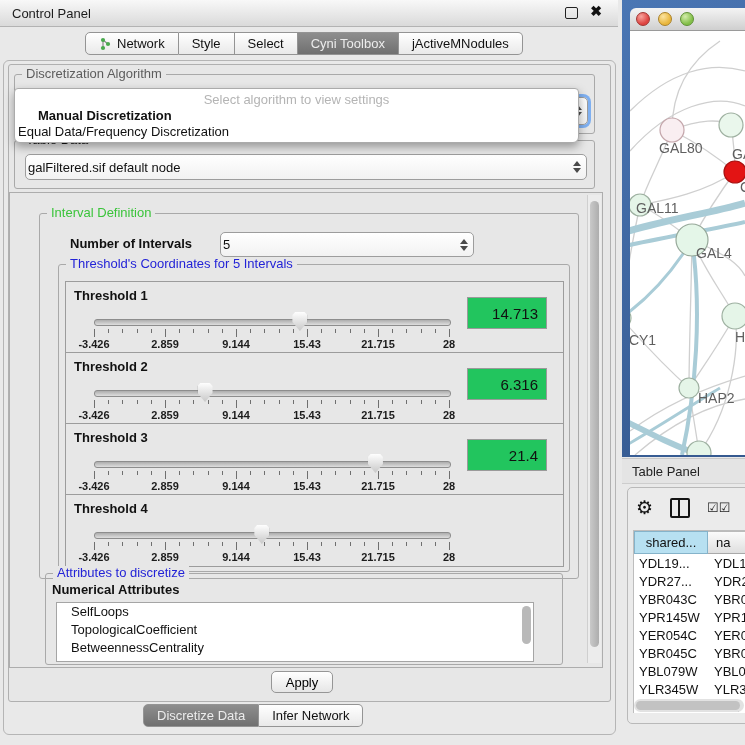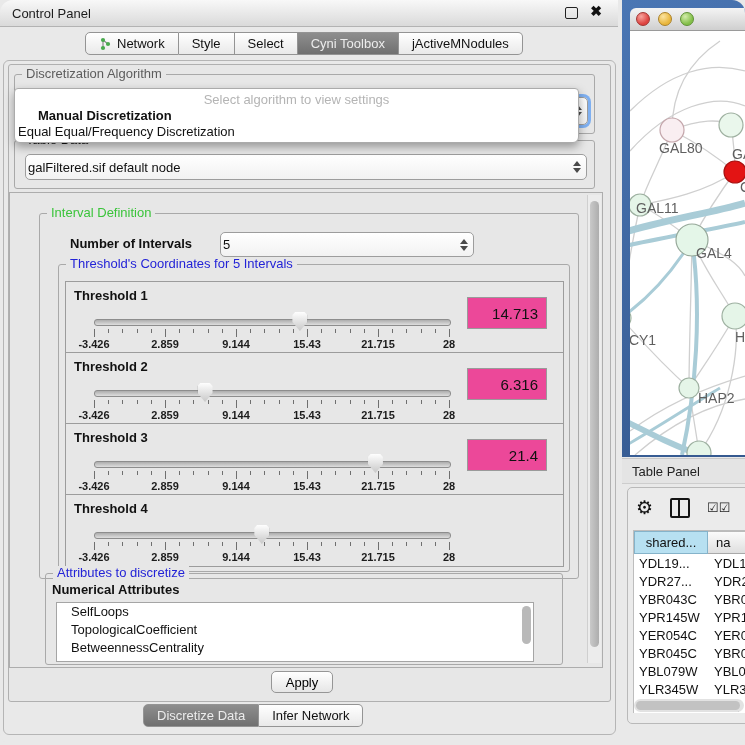--- a/index.html
+++ b/index.html
@@ -1,17 +1,17 @@
 <!DOCTYPE html>
 <html><head>
 <meta charset="utf-8">
 <style>
   html,body{margin:0;padding:0;}
   body{font-family:"Liberation Sans",sans-serif;background:#e9e9e9;}
-  #stage{position:relative;width:745px;height:745px;background:#e9e9e9;overflow:hidden;font-size:13px;color:#111;border-radius:13px;}
+  #stage{position:relative;width:745px;height:745px;background:#e9e9e9;overflow:hidden;font-size:13px;color:#111;}
   .abs{position:absolute;}
 
   
   .titlebar{left:0;top:0;width:618px;height:26px;background:linear-gradient(#f8f8f8,#dadada);border-bottom:1px solid #b3b3b3;display:flex;align-items:center;}
   .titlebar .t{margin-left:12px;color:#1c1c1c;}
   .float-ico{position:absolute;right:40px;top:7px;width:11px;height:10px;border:1.5px solid #222;border-radius:2px;}
   .close-ico{position:absolute;right:16px;top:3px;font-size:14px;font-weight:bold;color:#111;}
 
   .tabrow{display:flex;height:23px;}
   .tab{display:flex;align-items:center;padding:0 13px;background:linear-gradient(#ffffff,#e9e9e9);border:1px solid #949494;border-left:none;color:#111;white-space:nowrap;}
@@ -49,21 +49,21 @@
   .nlabel{font-weight:bold;}
 
   .tbox{position:absolute;left:6px;width:497px;height:71px;border:1px solid #9c9c9c;background:#e7e7e7;}
   .tbox .tl{position:absolute;left:8px;top:6px;font-weight:bold;}
   .track{position:absolute;left:28px;top:37px;width:355px;height:5px;background:linear-gradient(#adadad,#dedede);border:1px solid #8d8d8d;border-radius:3px;}
   .handle{position:absolute;top:-8px;width:15px;height:19px;background:linear-gradient(#fefefe,#c8c8c8);clip-path:polygon(18% 0,82% 0,100% 16%,100% 52%,50% 100%,0 52%,0 16%);filter:drop-shadow(0 0 1px #7a7a7a);}
   .ticks{position:absolute;left:28px;top:47px;width:356px;height:9px;}
   .ticks i{position:absolute;top:0;width:1px;background:#6f6f6f;}
   .slabels{position:absolute;left:28px;top:56px;width:356px;height:12px;font-size:11px;color:#1c1c1c;}
   .slabels b{position:absolute;transform:translateX(-50%);font-weight:bold;white-space:nowrap;}
-  .vfield{position:absolute;left:401px;top:15px;width:80px;height:32px;background:#ec4899;border:1px solid #9a9a9a;font-size:15px;display:flex;align-items:center;justify-content:flex-end;padding-right:8px;box-sizing:border-box;}
+  .vfield{position:absolute;left:401px;top:15px;width:80px;height:32px;background:#22c55e;border:1px solid #9a9a9a;font-size:15px;display:flex;align-items:center;justify-content:flex-end;padding-right:8px;box-sizing:border-box;}
 
   .attrlist{position:absolute;background:#fff;border:1px solid #a5a5a5;overflow:hidden;}
   .attrlist .row{padding-left:14px;line-height:18px;white-space:nowrap;}
   .attrlist .sb{position:absolute;right:2px;top:3px;width:9px;height:38px;background:#b9b9b9;border-radius:5px;}
 
   .pushbtn{position:absolute;background:linear-gradient(#ffffff,#e6e6e6);border:1px solid #969696;border-radius:5px;text-align:center;}
 
   
   .netframe{left:622px;top:0;width:123px;height:457px;background:linear-gradient(145deg,#4a76b4,#35598f);}
   .nettitle{left:630px;top:8px;width:115px;height:23px;background:linear-gradient(#f4f4f4,#cfcfcf);border-bottom:1px solid #9a9a9a;border-radius:6px 0 0 0;display:flex;align-items:center;padding-left:6px;gap:8px;box-sizing:border-box;}
@@ -138,21 +138,21 @@
           <i class="up"></i>
           <i class="dn"></i>
         </span>
     </div>
   </div>
 
   <div class="abs popup">
     <div class="hint">Select algorithm to view settings</div>
     <div id="popup-options">
         <div class="opt b">Manual Discretization</div>
-        <div class="opt">Equal Equal/Frequency Discretization</div>
+        <div class="opt">Equal Data/Frequency Discretization</div>
       </div>
   </div>
 
   <div class="group" style="left:14px;top:140px;width:579px;height:47px;">
     <span class="legend">Table Data</span>
     <div class="combo" style="left:10px;top:13px;width:560px;height:24px;">
       <span class="val">galFiltered.sif default node</span>
       <span class="stepper">
           <i class="up"></i>
           <i class="dn"></i>

